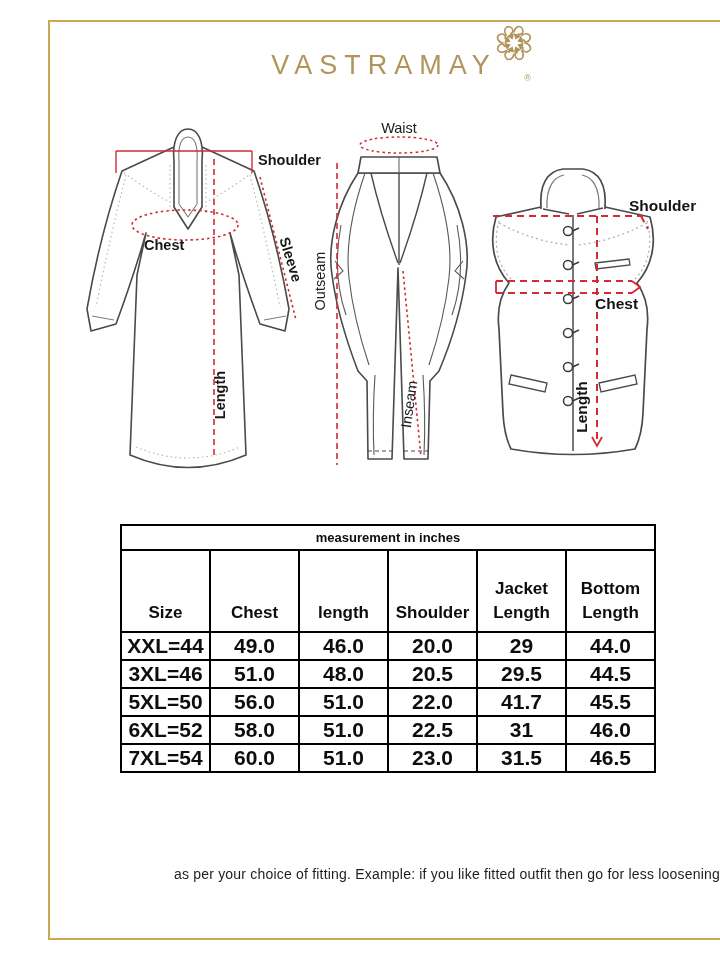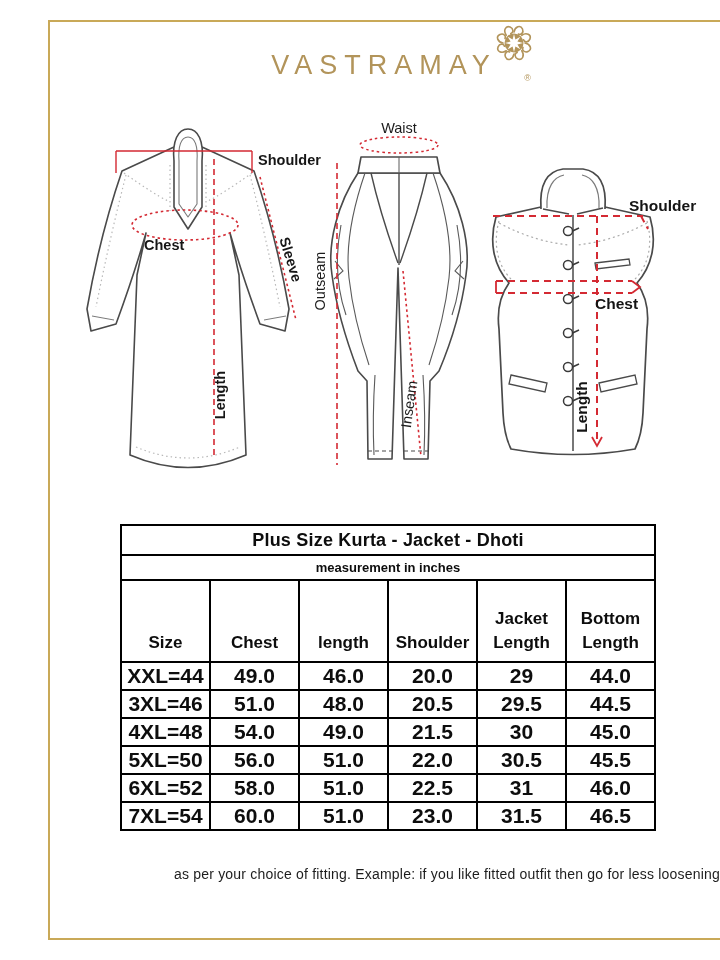--- a/index.html
+++ b/index.html
@@ -170,23 +170,20 @@
       </g>
       <text class="lbl3" x="146" y="98">Shoulder</text>
       <text class="lbl3" x="112" y="196">Chest</text>
       <text class="lbl3" x="104" y="294" text-anchor="middle" transform="rotate(-90 104 294)">Length</text>
     </svg>
   </div>
 
   <table class="size-table">
     <thead>
       <tr>
-        <th class="title-cell" colspan="6">Plus Size Kurta - Jacket - Dhoti</th>
-      </tr>
-      <tr>
         <th class="subtitle-cell" colspan="6">measurement in inches</th>
       </tr>
       <tr>
         <th class="col">Size</th>
         <th class="col">Chest</th>
         <th class="col">length</th>
         <th class="col">Shoulder</th>
         <th class="col">Jacket Length</th>
         <th class="col">Bottom Length</th>
       </tr>
@@ -202,33 +199,25 @@
         </tr>
         <tr>
           <td>3XL=46</td>
           <td>51.0</td>
           <td>48.0</td>
           <td>20.5</td>
           <td>29.5</td>
           <td>44.5</td>
         </tr>
         <tr>
-          <td>4XL=48</td>
-          <td>54.0</td>
-          <td>49.0</td>
-          <td>21.5</td>
-          <td>30</td>
-          <td>45.0</td>
-        </tr>
-        <tr>
           <td>5XL=50</td>
           <td>56.0</td>
           <td>51.0</td>
           <td>22.0</td>
-          <td>30.5</td>
+          <td>41.7</td>
           <td>45.5</td>
         </tr>
         <tr>
           <td>6XL=52</td>
           <td>58.0</td>
           <td>51.0</td>
           <td>22.5</td>
           <td>31</td>
           <td>46.0</td>
         </tr>

